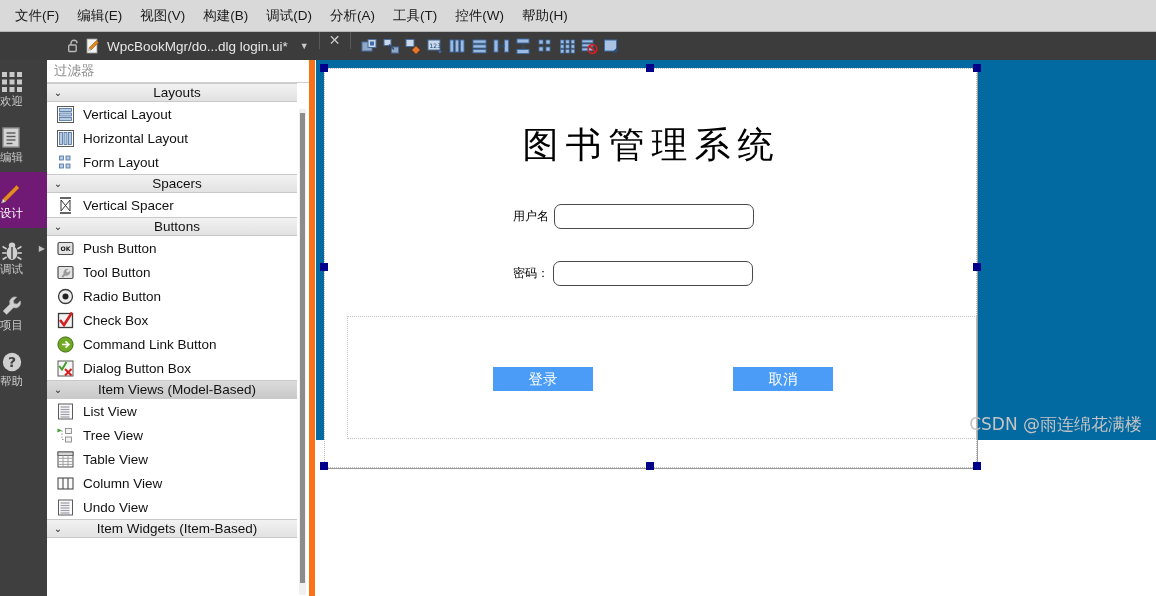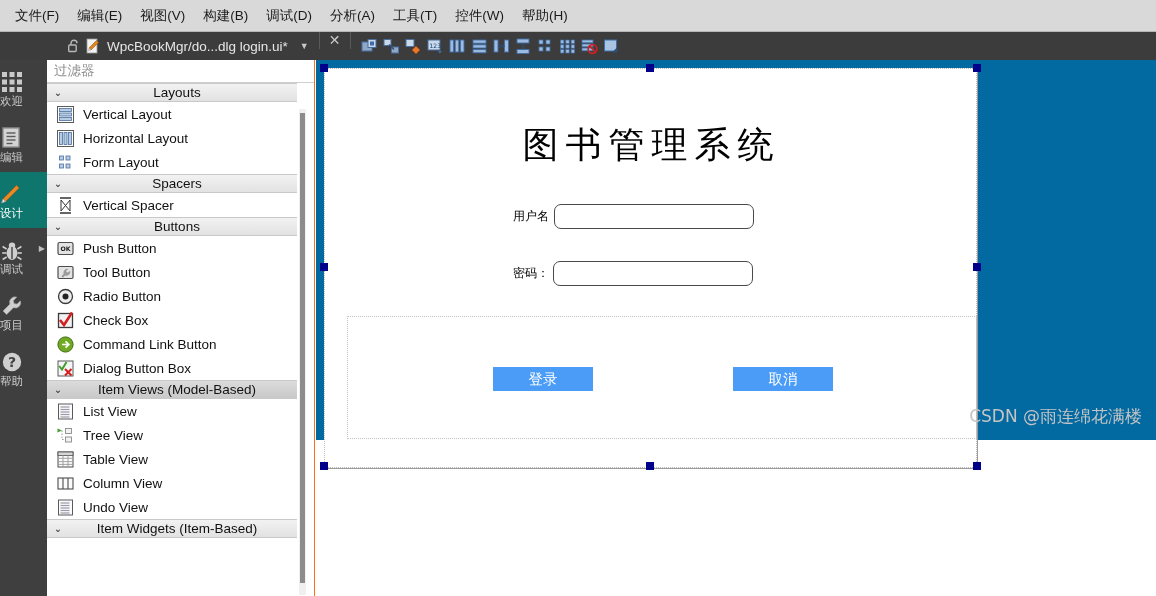--- a/index.html
+++ b/index.html
@@ -40,31 +40,31 @@
   .tbtn{width:18px;height:18px;display:flex;align-items:center;justify-content:center;cursor:pointer;}
 
   
   .modebar{
     position:absolute;left:0;top:60px;width:47px;height:536px;background:#3f3f3f;
   }
   .mode{
     width:47px;height:56px;display:flex;flex-direction:column;align-items:flex-start;
     justify-content:center;gap:2px;cursor:pointer;position:relative;
   }
-  .mode.active{background:#0f766e;}
+  .mode.active{background:#701a75;}
   .mode .mlabel{font-size:11.5px;color:#c9c9c9;line-height:1;}
   .mode.active .mlabel{color:#ffffff;}
   .mode .mic{height:26px;display:flex;align-items:flex-end;justify-content:center;}
   .arrow-r{position:absolute;right:2px;top:16px;color:#bdbdbd;font-size:8px;}
 
   
   .wbox{
     position:absolute;left:47px;top:60px;width:268px;height:536px;
     background:#ffffff;box-sizing:border-box;overflow:hidden;
-    border-right:1px solid #f97316;
+    border-right:6px solid #f97316;
   }
   .filter{
     height:23px;width:268px;box-sizing:border-box;background:#fff;
     border:0;border-bottom:1px solid #cfcfcf;
     display:flex;align-items:center;padding-left:7px;
   }
   .filter .ph{color:#8e8e8e;font-size:13.5px;}
   .wlist{position:relative;width:268px;height:513px;}
   .grp{
     height:19px;display:flex;align-items:center;box-sizing:border-box;
@@ -115,21 +115,21 @@
     color:#ffffff;font-size:14.5px;font-family:"DejaVu Sans","Liberation Sans",sans-serif;
     cursor:pointer;display:flex;align-items:center;justify-content:center;padding:0;
   }
   
   .hdl{position:absolute;width:8px;height:8px;background:#00008b;}
 
   .vruler{position:absolute;left:661px;top:8px;width:1px;height:400px;background:#9c9c9c;}
   .hruler{position:absolute;left:8px;top:408px;width:654px;height:1px;background:#9c9c9c;}
 
   .watermark{
-    position:absolute;right:14px;bottom:12px;color:#c4c4c4;font-size:17px;
+    position:absolute;right:14px;bottom:4px;color:#c4c4c4;font-size:17px;
     font-family:"DejaVu Sans","Liberation Sans",sans-serif;white-space:nowrap;
   }
 </style>
 </head>
 <body>
 
 <div class="app">
 
   <div class="menubar">
     <div class="menu-item">文件(F)</div>

